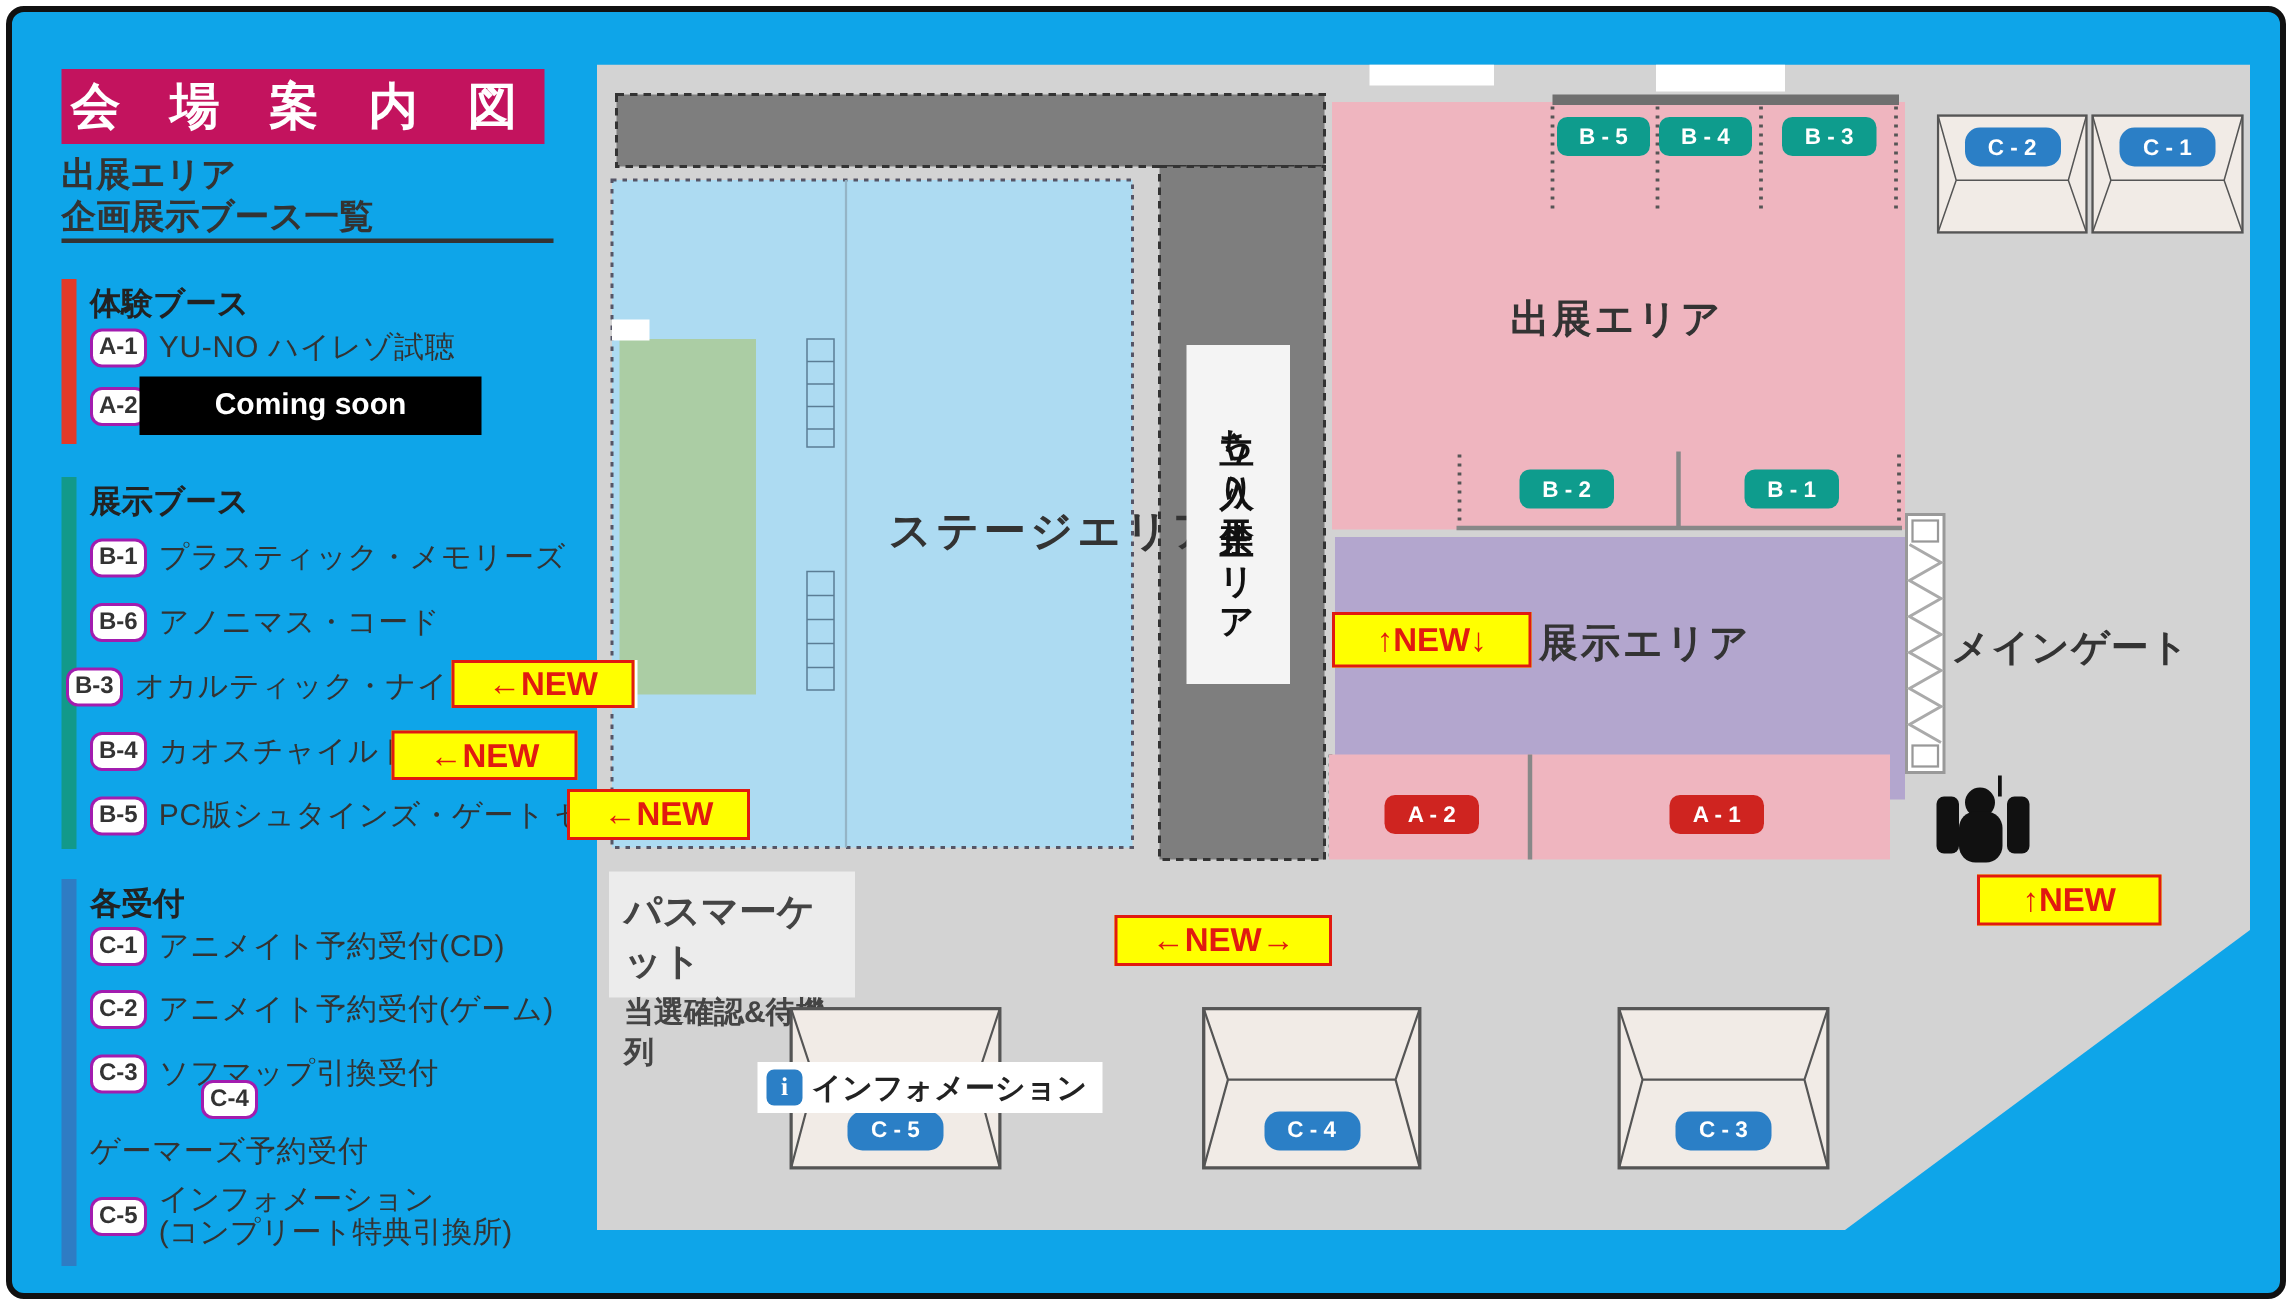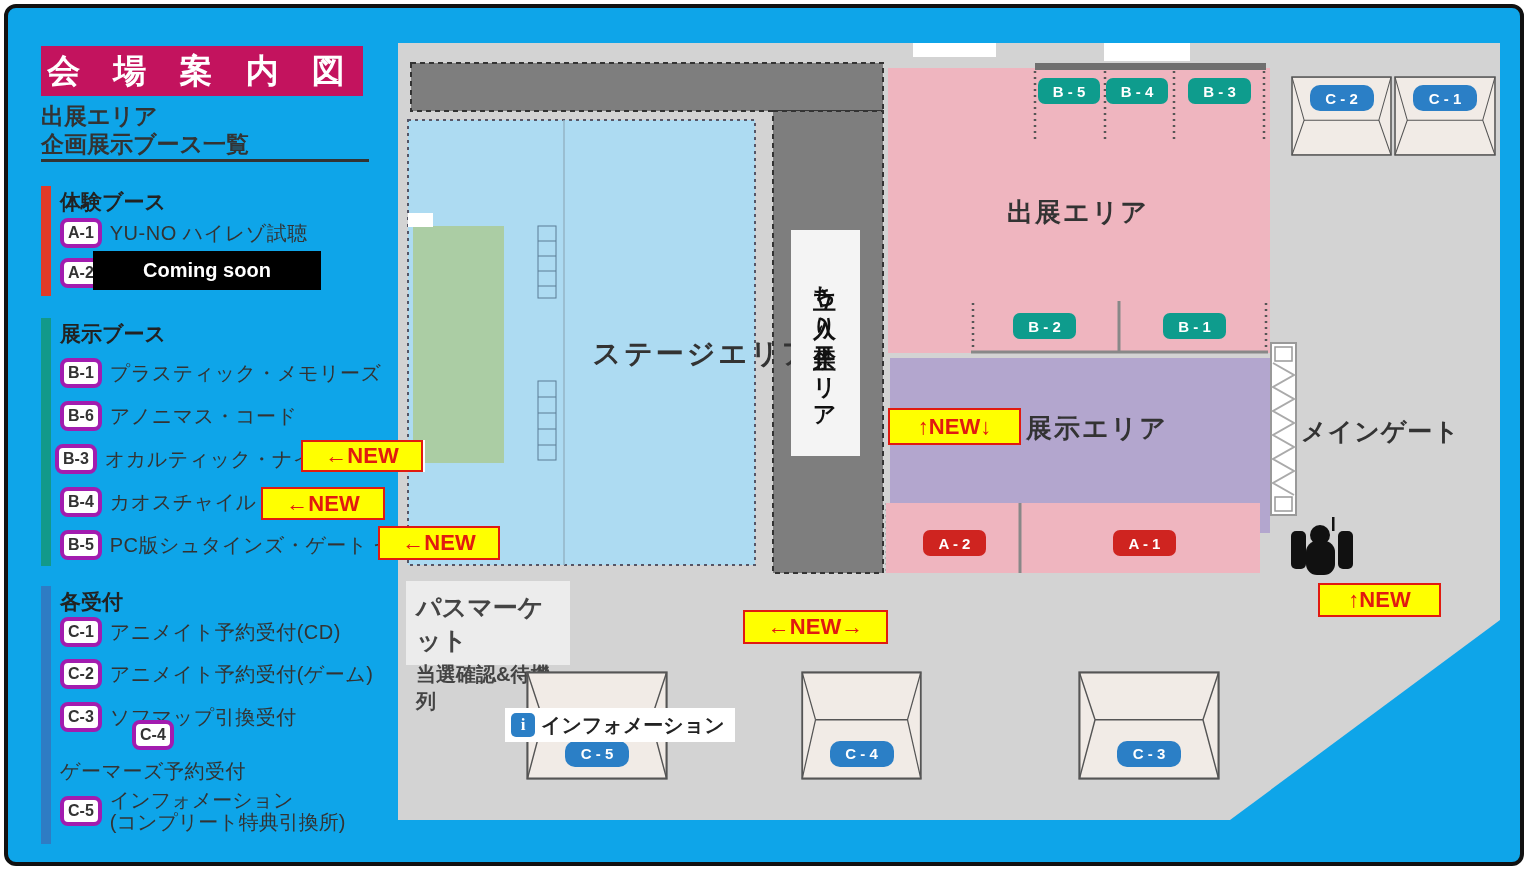--- a/index.html
+++ b/index.html
@@ -10,21 +10,21 @@
   
   .banner { position:absolute; left:33px; top:38px; width:322px; height:50px; background:#c3135e;
             color:#fff; font-weight:bold; font-size:33px; letter-spacing:12px; text-align:center;
             line-height:50px; white-space:nowrap; }
   .subtitle { position:absolute; left:33px; top:94px; font-size:23px; font-weight:bold; color:#333; line-height:28px; }
   .subtitle-rule { position:absolute; left:33px; top:151px; width:328px; height:3px; background:#333; }
 
   .section-bar { position:absolute; width:10px; }
   .sec-header { position:absolute; font-size:21px; font-weight:bold; color:#222; }
   .row { position:absolute; display:flex; align-items:center; gap:8px; white-space:nowrap; }
-  .code { display:inline-block; border:4px solid #a21caf; border-radius:8px; padding:0 4px;
+  .code { display:inline-block; border:2px solid #a21caf; border-radius:8px; padding:0 4px;
           font-size:16px; font-weight:bold; color:#333; line-height:22px; background:#fff; }
   .row-label { font-size:20px; color:#333; letter-spacing:0.5px; }
   .row-label-2l { font-size:20px; color:#333; line-height:22px; }
   .coming { position:absolute; left:85px; top:243px; width:228px; height:39px; background:#000;
             color:#fff; font-weight:bold; font-size:20px; text-align:center; line-height:39px; }
 
   
   .newbox { position:absolute; background:#ffff00; border:2px solid #e11a10; color:#e11a10;
             font-size:22px; font-weight:bold; text-align:center; display:flex;
             align-items:center; justify-content:center; z-index:30; }
@@ -84,21 +84,21 @@
   <div class="section-bar" style="left:33px; top:310px; height:248px; background:#12998a;"></div>
   <div class="sec-header" style="left:52px; top:312px;">展示ブース</div>
   <div class="row" style="left:52px; top:350px;">
     <span class="code">B-1</span>
     <span class="row-label">プラスティック・メモリーズ</span>
   </div>
   <div class="row" style="left:52px; top:393px;">
     <span class="code">B-6</span>
     <span class="row-label">アノニマス・コード</span>
   </div>
-  <div class="row" style="left:47px; top:436px;">
+  <div class="row" style="left:36px; top:436px;">
     <span class="code">B-3</span>
     <span class="row-label">オカルティック・ナイン</span>
   </div>
   <div class="row" style="left:52px; top:479px;">
     <span class="code">B-4</span>
     <span class="row-label">カオスチャイルド</span>
   </div>
   <div class="row" style="left:52px; top:522px;">
     <span class="code">B-5</span>
     <span class="row-label">PC版シュタインズ・ゲート ゼロ</span>
@@ -236,21 +236,21 @@
       </svg>
       <div class="badge blue pos-top">C - 1</div>
     </div>
     <div class="booth" style="left:128px; top:628px; width:142px; height:109px;">
       <svg viewBox="0 0 100 76" preserveAspectRatio="none">
         <rect x="1" y="1" width="98" height="74" fill="#f1ebe6" stroke="#555" stroke-width="1.5"></rect>
         <path d="M1,1 L12,34 M1,75 L12,34 M99,1 L88,34 M99,75 L88,34 M12,34 L88,34" stroke="#555" stroke-width="1" fill="none"></path>
       </svg>
       <div class="badge blue pos-bottom">C - 5</div>
     </div>
-    <div class="booth" style="left:403px; top:628px; width:121px; height:109px;">
+    <div class="booth" style="left:403px; top:628px; width:147px; height:109px;">
       <svg viewBox="0 0 100 76" preserveAspectRatio="none">
         <rect x="1" y="1" width="98" height="74" fill="#f1ebe6" stroke="#555" stroke-width="1.5"></rect>
         <path d="M1,1 L12,34 M1,75 L12,34 M99,1 L88,34 M99,75 L88,34 M12,34 L88,34" stroke="#555" stroke-width="1" fill="none"></path>
       </svg>
       <div class="badge blue pos-bottom">C - 4</div>
     </div>
     <div class="booth" style="left:680px; top:628px; width:142px; height:109px;">
       <svg viewBox="0 0 100 76" preserveAspectRatio="none">
         <rect x="1" y="1" width="98" height="74" fill="#f1ebe6" stroke="#555" stroke-width="1.5"></rect>
         <path d="M1,1 L12,34 M1,75 L12,34 M99,1 L88,34 M99,75 L88,34 M12,34 L88,34" stroke="#555" stroke-width="1" fill="none"></path>

